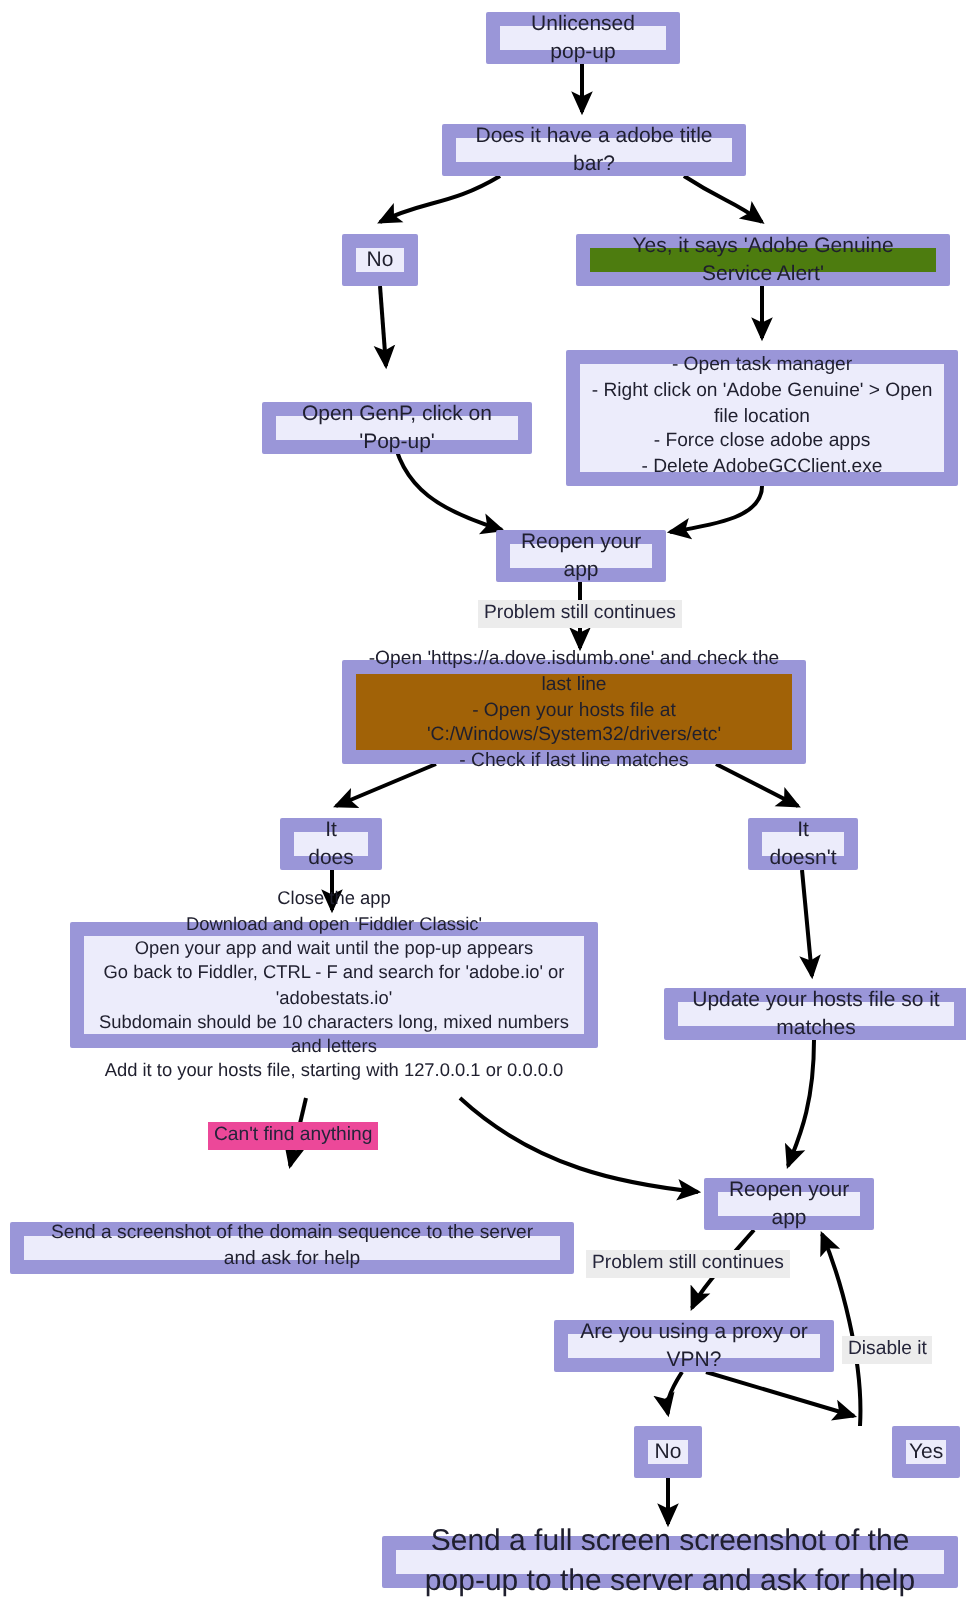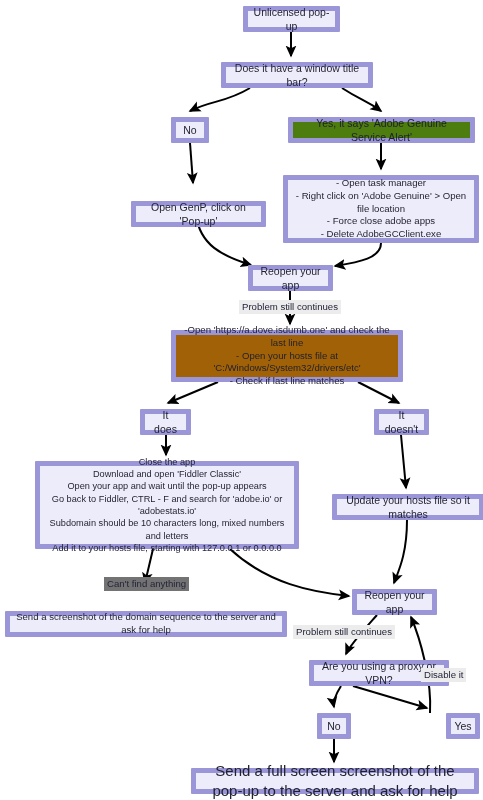--- a/index.html
+++ b/index.html
@@ -29,21 +29,21 @@
     left: 0;
     width: 483px;
     height: 800px;
     pointer-events: none;
   }
 
   .node {
     position: absolute;
     box-sizing: border-box;
     background: #ECECFB;
-    border: 5px solid #737373;
+    border: 7px solid #737373;
     border-radius: 1px;
     display: flex;
     align-items: center;
     justify-content: center;
     text-align: center;
     line-height: 1.34;
     color: #1f1f2e;
     white-space: pre-line;
     padding: 2px 5px;
   }
@@ -87,47 +87,47 @@
         <path d="M377,615 C362,632 350,645 346,654" fill="none" stroke="#000000" stroke-width="2" marker-end="url(#arrowhead)"></path>
         <path d="M341,686 C334,697 333,702 334,707" fill="none" stroke="#000000" stroke-width="2" marker-end="url(#arrowhead)"></path>
         <path d="M353,686 L427,708" fill="none" stroke="#000000" stroke-width="2" marker-end="url(#arrowhead)"></path>
         <path d="M430,713 C432,680 420,638 411,617" fill="none" stroke="#000000" stroke-width="2" marker-end="url(#arrowhead)"></path>
         <path d="M334,739 L334,762" fill="none" stroke="#000000" stroke-width="2" marker-end="url(#arrowhead)"></path>
       </g>
   </svg>
 
   <div id="node-layer">
       <div class="node" style="left: 243px; top: 6px; width: 97px; height: 26px; font-size: 10.5px; background: rgb(236, 236, 251); border-color: rgb(154, 150, 216); color: rgb(31, 31, 46);">Unlicensed pop-up</div>
-      <div class="node" style="left: 221px; top: 62px; width: 152px; height: 26px; font-size: 10.5px; background: rgb(236, 236, 251); border-color: rgb(154, 150, 216); color: rgb(31, 31, 46);">Does it have a window title bar?</div>
+      <div class="node" style="left: 221px; top: 62px; width: 152px; height: 26px; font-size: 10.5px; background: rgb(236, 236, 251); border-color: rgb(154, 150, 216); color: rgb(31, 31, 46);">Does it have a adobe title bar?</div>
       <div class="node" style="left: 171px; top: 117px; width: 38px; height: 26px; font-size: 10.5px; background: rgb(236, 236, 251); border-color: rgb(154, 150, 216); color: rgb(31, 31, 46);">No</div>
       <div class="node" style="left: 288px; top: 117px; width: 187px; height: 26px; font-size: 10.5px; background: #4d7c0f; border-color: rgb(154, 150, 216); color: rgb(31, 31, 46);">Yes, it says 'Adobe Genuine Service Alert'</div>
       <div class="node" style="left: 131px; top: 201px; width: 135px; height: 26px; font-size: 10.5px; background: rgb(236, 236, 251); border-color: rgb(154, 150, 216); color: rgb(31, 31, 46);">Open GenP, click on 'Pop-up'</div>
       <div class="node" style="left: 283px; top: 175px; width: 196px; height: 68px; font-size: 9.6px; background: rgb(236, 236, 251); border-color: rgb(154, 150, 216); color: rgb(31, 31, 46);">- Open task manager
 - Right click on 'Adobe Genuine' &gt; Open file location
 - Force close adobe apps
 - Delete AdobeGCClient.exe</div>
       <div class="node" style="left: 248px; top: 265px; width: 85px; height: 26px; font-size: 10.5px; background: rgb(236, 236, 251); border-color: rgb(154, 150, 216); color: rgb(31, 31, 46);">Reopen your app</div>
       <div class="node" style="left: 171px; top: 330px; width: 232px; height: 52px; font-size: 9.6px; background: #a16207; border-color: rgb(154, 150, 216); color: rgb(31, 31, 46);">-Open 'https://a.dove.isdumb.one' and check the last line
 - Open your hosts file at 'C:/Windows/System32/drivers/etc'
 - Check if last line matches</div>
       <div class="node" style="left: 140px; top: 409px; width: 51px; height: 26px; font-size: 10.5px; background: rgb(236, 236, 251); border-color: rgb(154, 150, 216); color: rgb(31, 31, 46);">It does</div>
       <div class="node" style="left: 374px; top: 409px; width: 55px; height: 26px; font-size: 10.5px; background: rgb(236, 236, 251); border-color: rgb(154, 150, 216); color: rgb(31, 31, 46);">It doesn't</div>
-      <div class="node" style="left: 35px; top: 461px; width: 264px; height: 88px; font-size: 9.2px; background: rgb(236, 236, 251); border-color: rgb(154, 150, 216); color: rgb(31, 31, 46);">Close the app
+      <div class="node" style="left: 35px; top: 461px; width: 264px; height: 63px; font-size: 9.2px; background: rgb(236, 236, 251); border-color: rgb(154, 150, 216); color: rgb(31, 31, 46);">Close the app
 Download and open 'Fiddler Classic'
 Open your app and wait until the pop-up appears
 Go back to Fiddler, CTRL - F and search for 'adobe.io' or 'adobestats.io'
 Subdomain should be 10 characters long, mixed numbers and letters
 Add it to your hosts file, starting with 127.0.0.1 or 0.0.0.0</div>
       <div class="node" style="left: 332px; top: 494px; width: 152px; height: 26px; font-size: 10.5px; background: rgb(236, 236, 251); border-color: rgb(154, 150, 216); color: rgb(31, 31, 46);">Update your hosts file so it matches</div>
       <div class="node" style="left: 5px; top: 589px; width: 282px; height: 26px; font-size: 9.6px; background: rgb(236, 236, 251); border-color: rgb(154, 150, 216); color: rgb(31, 31, 46); margin-top: 22px;">Send a screenshot of the domain sequence to the server and ask for help</div>
       <div class="node" style="left: 352px; top: 589px; width: 85px; height: 26px; font-size: 10.5px; background: rgb(236, 236, 251); border-color: rgb(154, 150, 216); color: rgb(31, 31, 46);">Reopen your app</div>
-      <div class="node" style="left: 277px; top: 660px; width: 140px; height: 26px; font-size: 10.5px; background: rgb(236, 236, 251); border-color: rgb(154, 150, 216); color: rgb(31, 31, 46); margin-left: 32px;">Are you using a proxy or VPN?</div>
+      <div class="node" style="left: 277px; top: 660px; width: 140px; height: 26px; font-size: 10.5px; background: rgb(236, 236, 251); border-color: rgb(154, 150, 216); color: rgb(31, 31, 46);">Are you using a proxy or VPN?</div>
       <div class="node" style="left: 317px; top: 713px; width: 34px; height: 26px; font-size: 10.5px; background: rgb(236, 236, 251); border-color: rgb(154, 150, 216); color: rgb(31, 31, 46);">No</div>
       <div class="node" style="left: 418px; top: 713px; width: 34px; height: 26px; font-size: 10.5px; background: rgb(236, 236, 251); border-color: rgb(154, 150, 216); color: rgb(31, 31, 46); margin-left: 28px;">Yes</div>
       <div class="node" style="left: 191px; top: 768px; width: 288px; height: 26px; font-size: 15px; background: rgb(236, 236, 251); border-color: rgb(154, 150, 216); color: rgb(31, 31, 46);">Send a full screen screenshot of the pop-up to the server and ask for help</div>
     </div>
   <div id="label-layer">
       <div class="edge-label" style="left: 239px; top: 300px; font-size: 9.6px; background: rgb(236, 236, 236);">Problem still continues</div>
-      <div class="edge-label" style="left: 104px; top: 561px; font-size: 9.6px; background: #737373; margin-top: 16px;">Can't find anything</div>
+      <div class="edge-label" style="left: 104px; top: 561px; font-size: 9.6px; background: #ec4899;">Can't find anything</div>
       <div class="edge-label" style="left: 293px; top: 625px; font-size: 9.6px; background: rgb(236, 236, 236);">Problem still continues</div>
       <div class="edge-label" style="left: 421px; top: 668px; font-size: 9.6px; background: rgb(236, 236, 236);">Disable it</div>
     </div>
 </div>
 
 </body></html>

